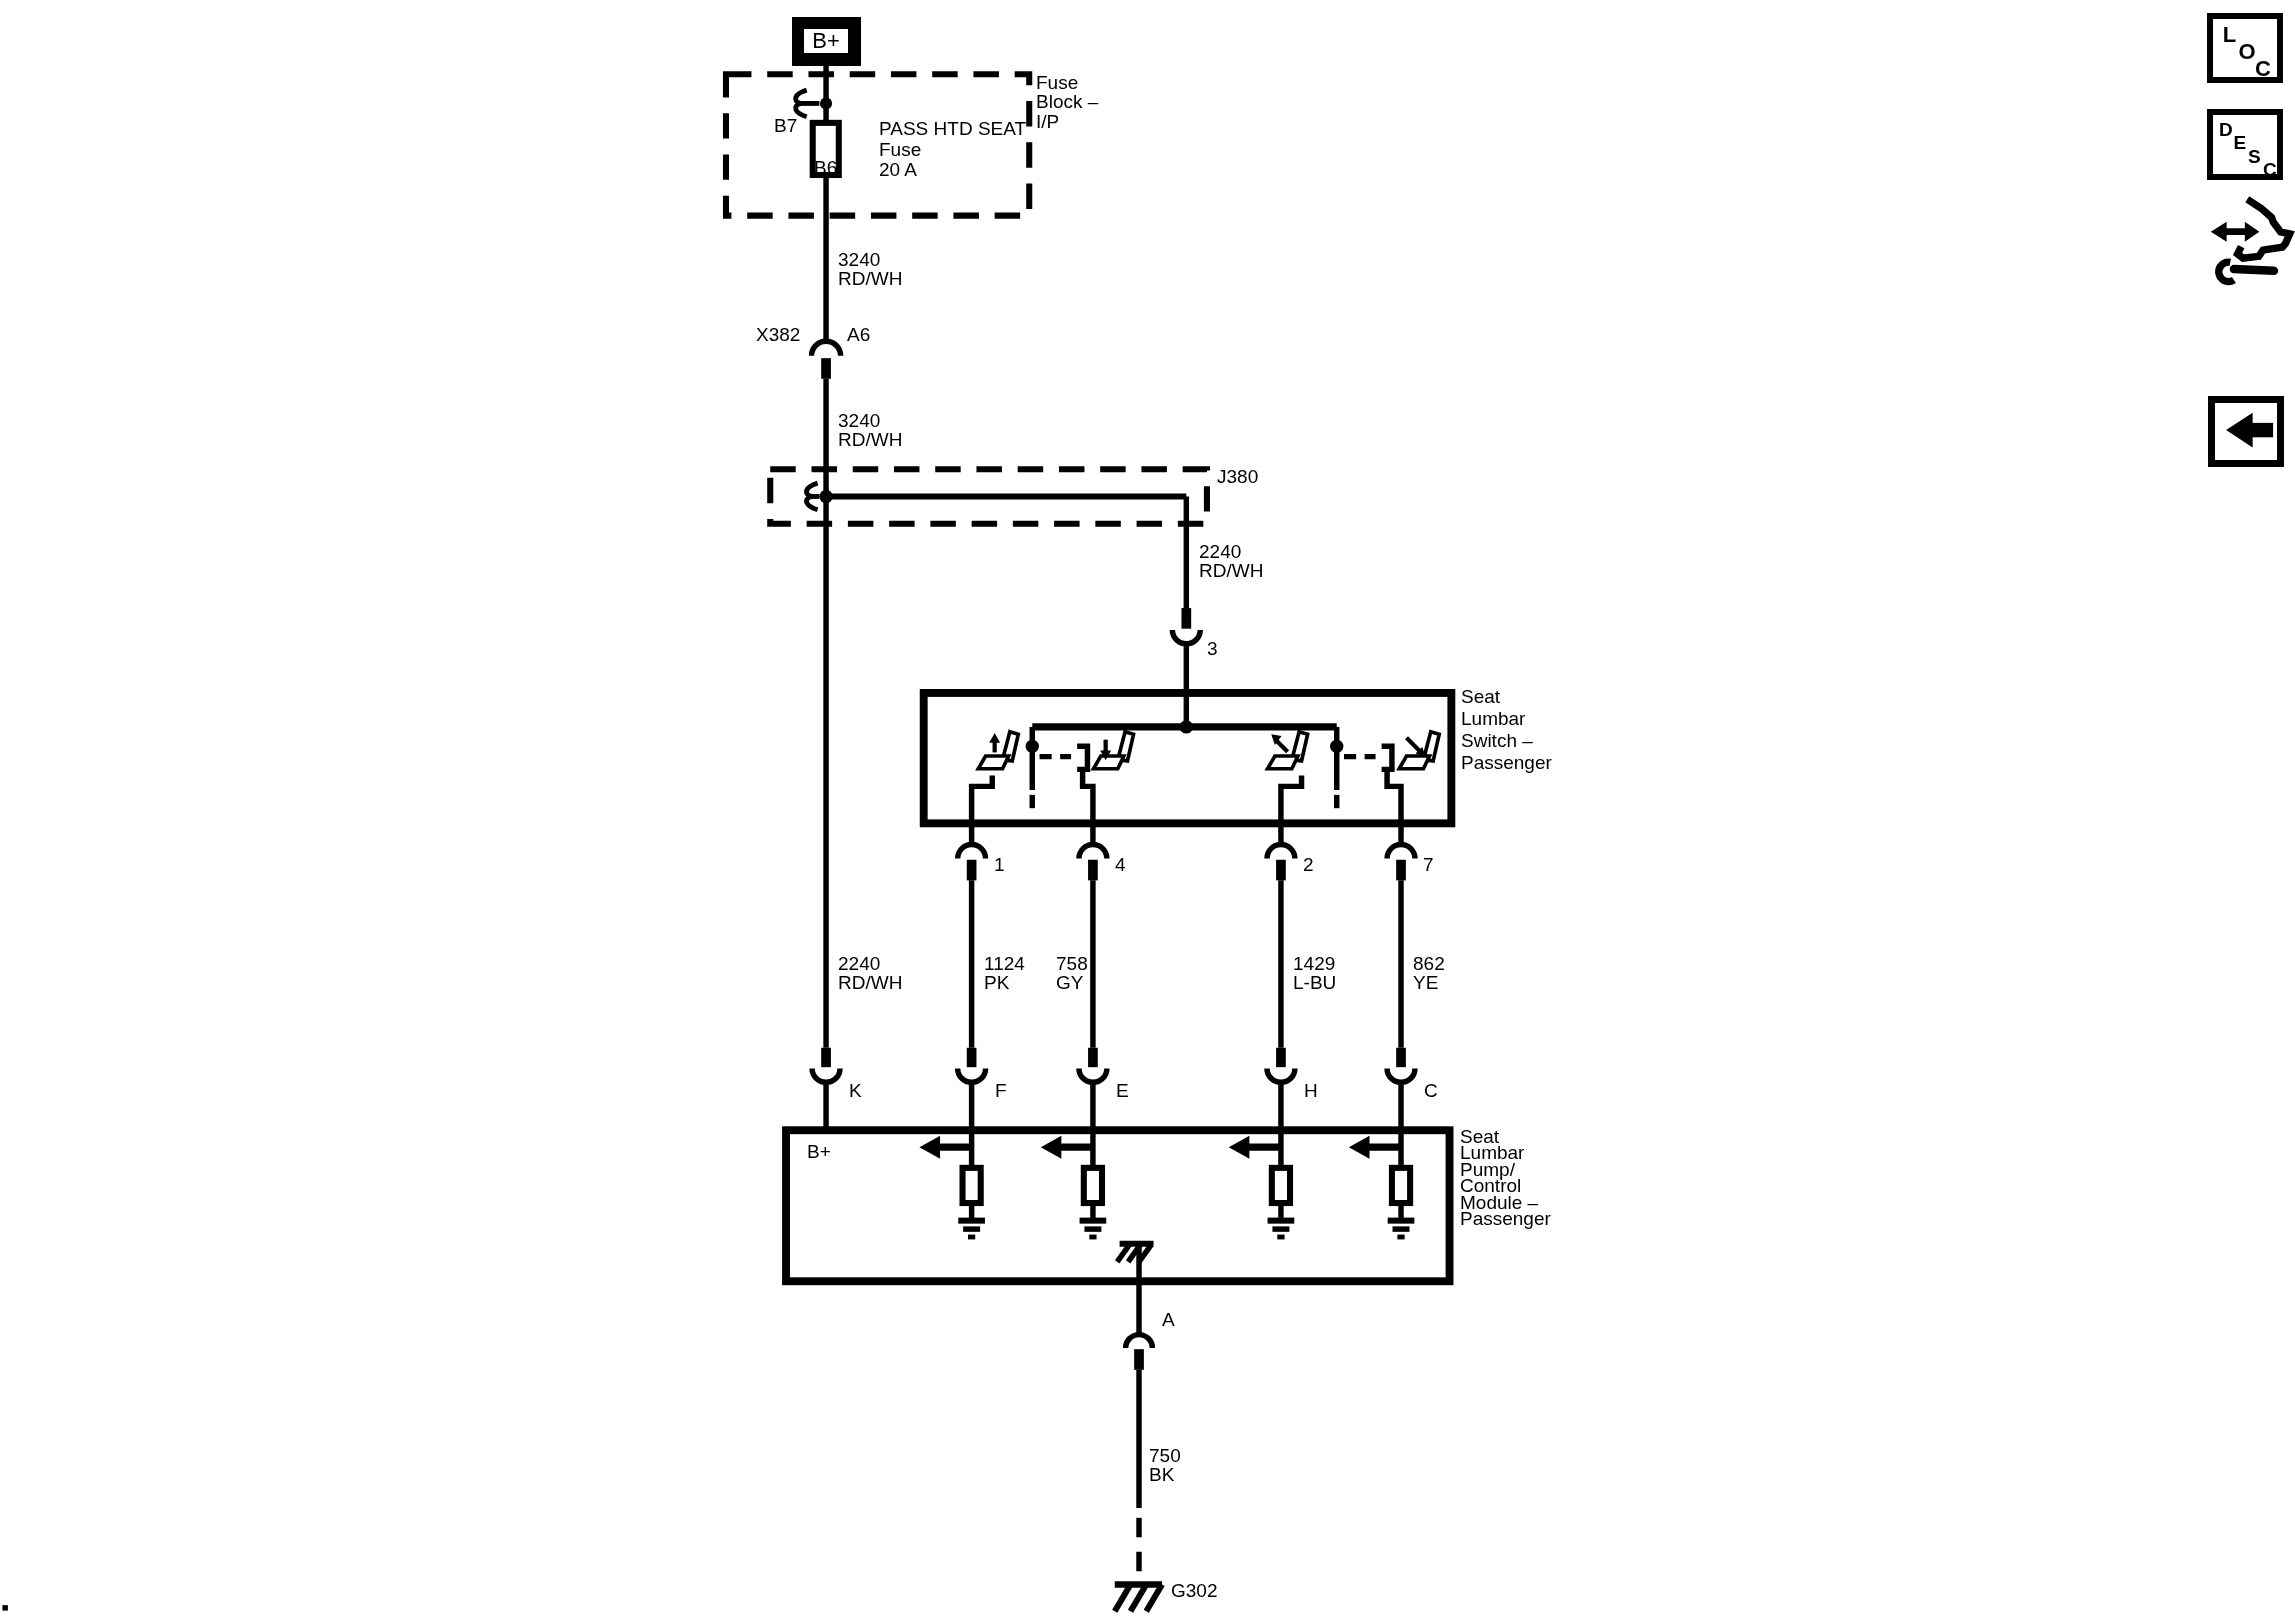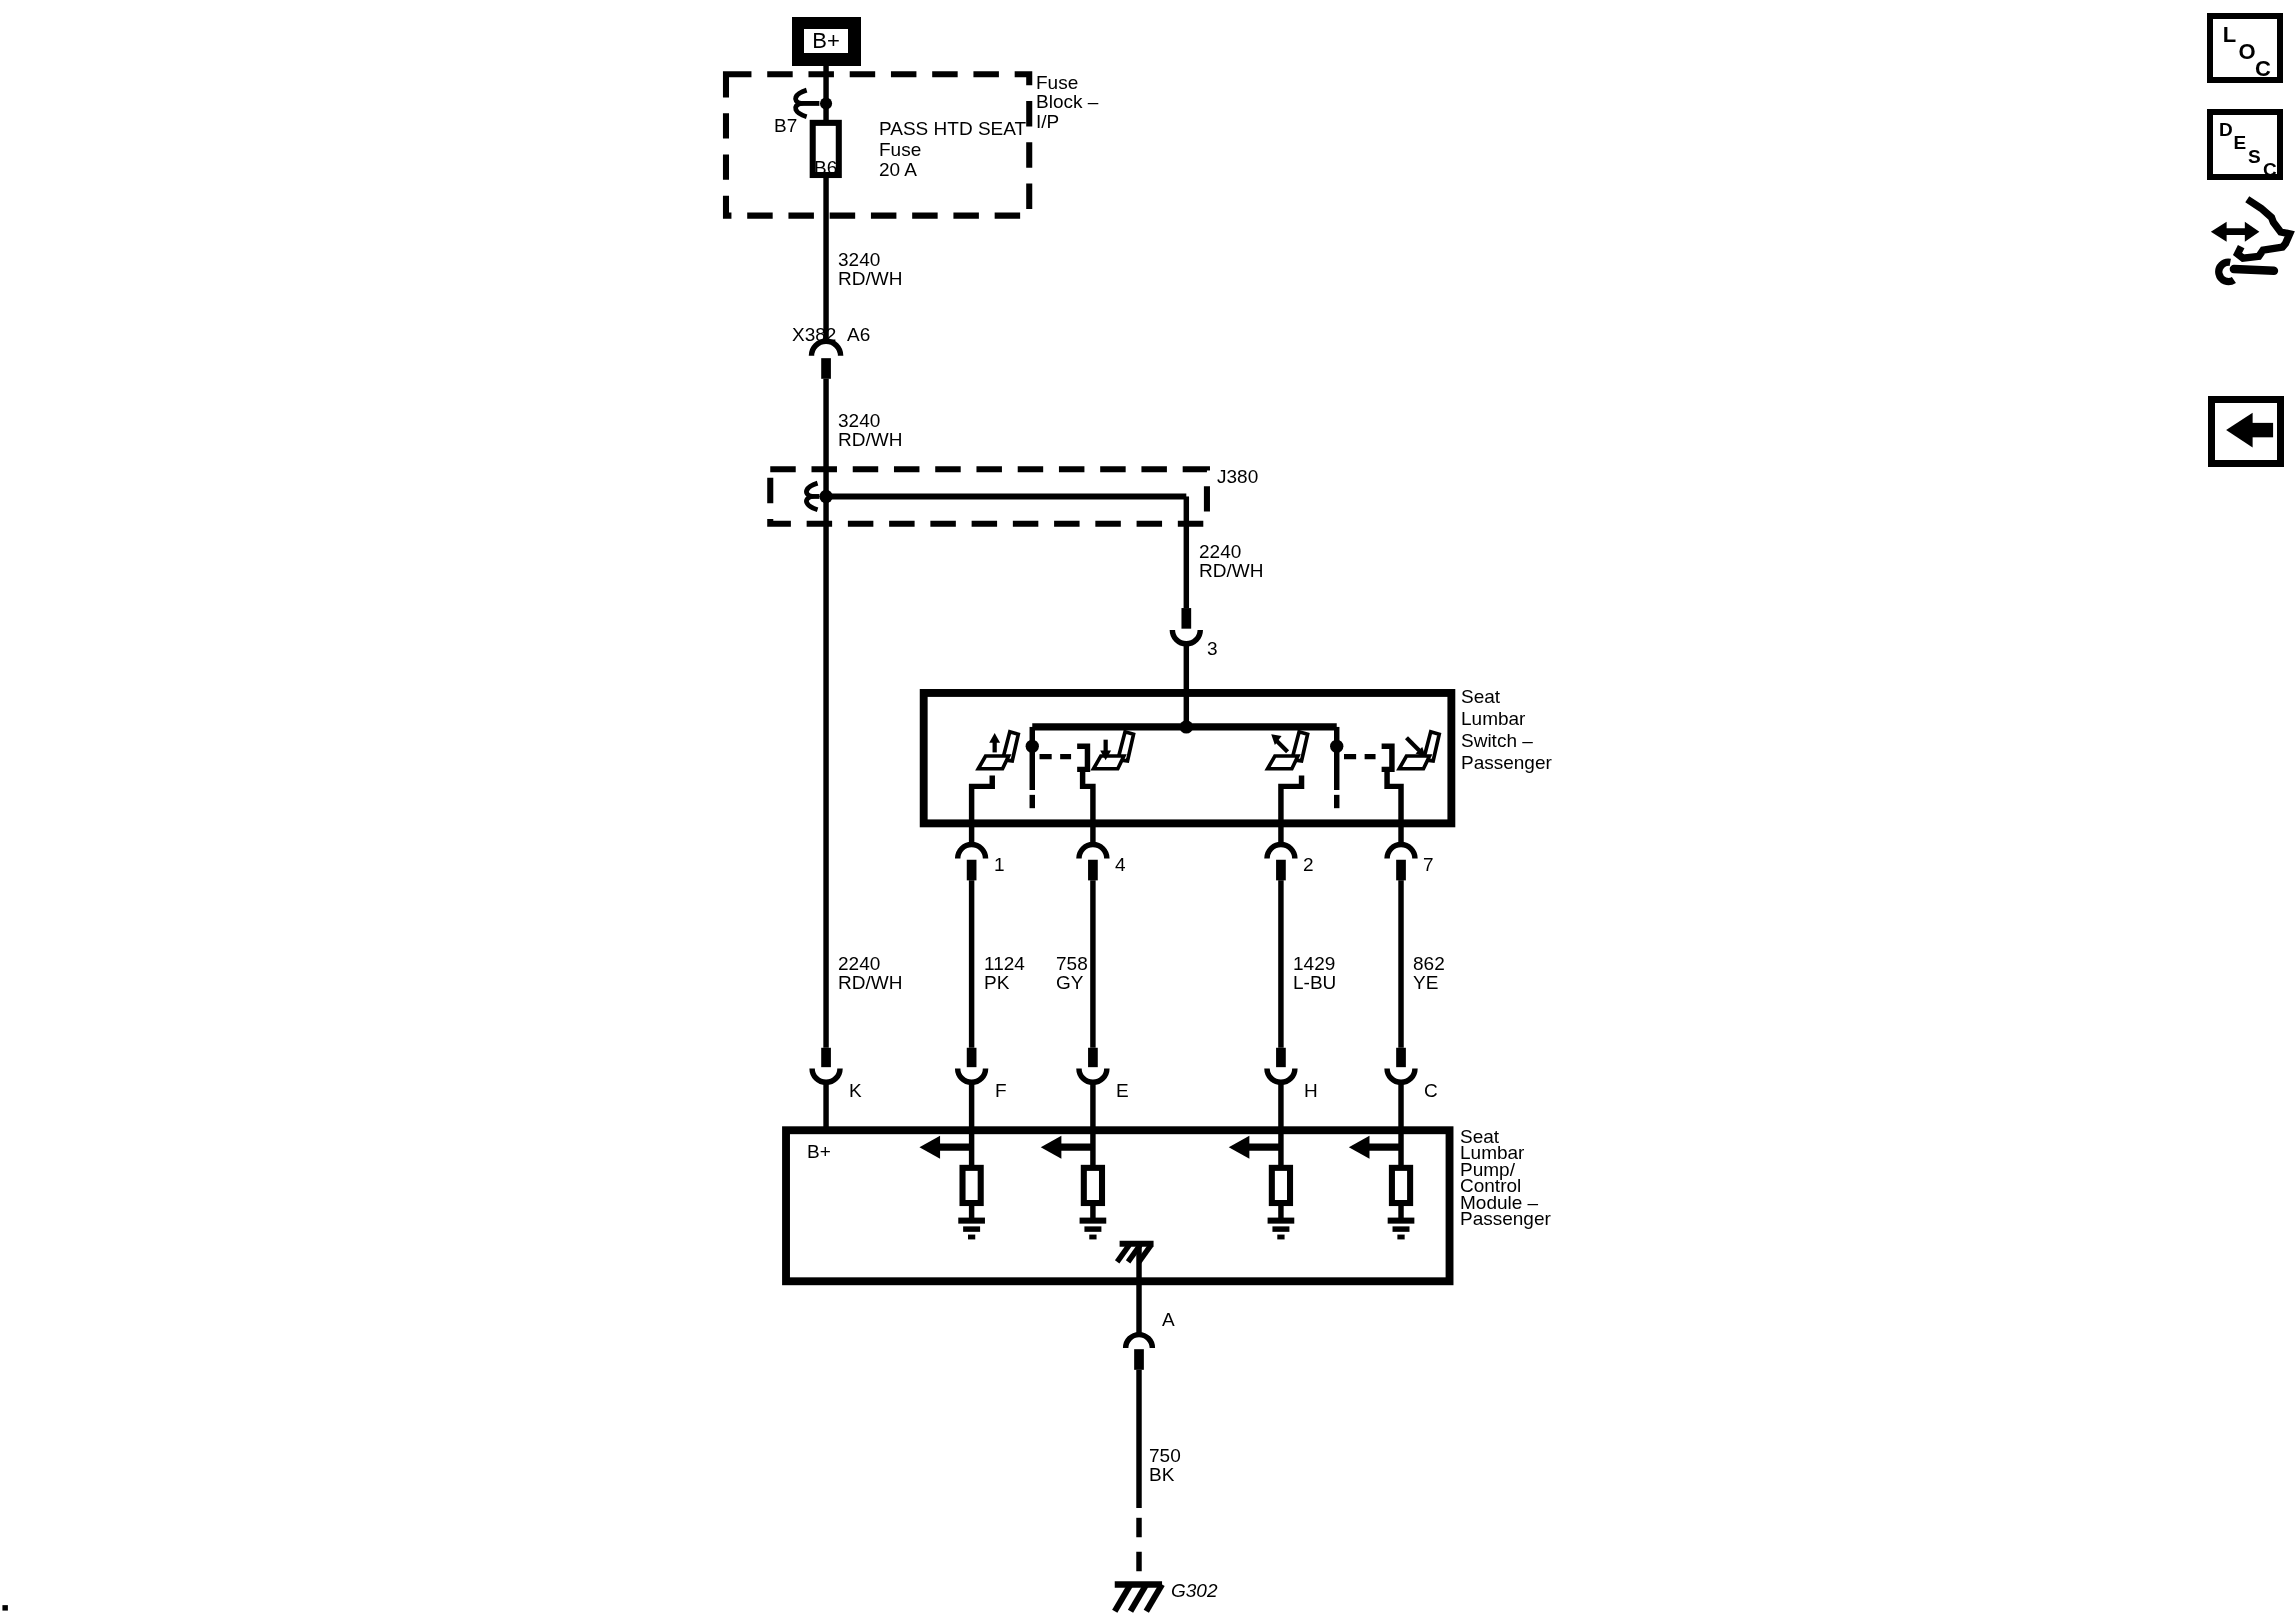--- a/index.html
+++ b/index.html
@@ -223,21 +223,21 @@
   <div class="lbl" style="left:1036px;top:73px;">Fuse<br>Block –<br>I/P</div>
   <div class="lbl" style="left:774px;top:116px;">B7</div>
   <div class="lbl" style="left:814px;top:158px;">B6</div>
   <div class="lbl lh34" style="left:847px;top:119px;">PASS HTD SEAT<br>Fuse<br>20 A</div>
 
   <div class="lbl" style="left:838px;top:250px;">
     <span style="display:block">3240</span>
     <span style="display:block">RD/WH</span>
   </div>
 
-  <div class="lbl" style="left:756px;top:325px;margin-left:36px;">X382</div>
+  <div class="lbl" style="left:756px;top:325px;">X382</div>
   <div class="lbl" style="left:847px;top:325px;">A6</div>
 
   <div class="lbl" style="left:838px;top:411px;">
     <span style="display:block">3240</span>
     <span style="display:block">RD/WH</span>
   </div>
 
   <div class="lbl" style="left:1217px;top:467px;">J380</div>
 
   <div class="lbl" style="left:1199px;top:542px;">
@@ -284,21 +284,21 @@
   <div class="lbl" style="left:807px;top:1142px;">B+</div>
   <div class="lbl lh27" style="left:1460px;top:1129px;">Seat<br>Lumbar<br>Pump/<br>Control<br>Module –<br>Passenger</div>
 
   <div class="lbl" style="left:1162px;top:1310px;">A</div>
 
   <div class="lbl" style="left:1149px;top:1446px;">
     <span style="display:block">750</span>
     <span style="display:block">BK</span>
   </div>
 
-  <div class="lbl" style="left:1171px;top:1581px;font-style:italic;">G302</div>
+  <div class="lbl" style="left:1171px;top:1581px;">G302</div>
 
   <div class="btn" style="left:2207px;top:13.3px;width:76px;height:70px;">
     <span class="ltr loc-ltr" style="left:9.7px;top:4.9px;">L</span>
     <span class="ltr loc-ltr" style="left:25.5px;top:22px;">O</span>
     <span class="ltr loc-ltr" style="left:42px;top:39px;">C</span>
   </div>
 
   <div class="btn" style="left:2207px;top:109px;width:76px;height:71px;">
     <span class="ltr desc-ltr" style="left:6px;top:4.9px;">D</span>
     <span class="ltr desc-ltr" style="left:20.6px;top:18px;">E</span>

